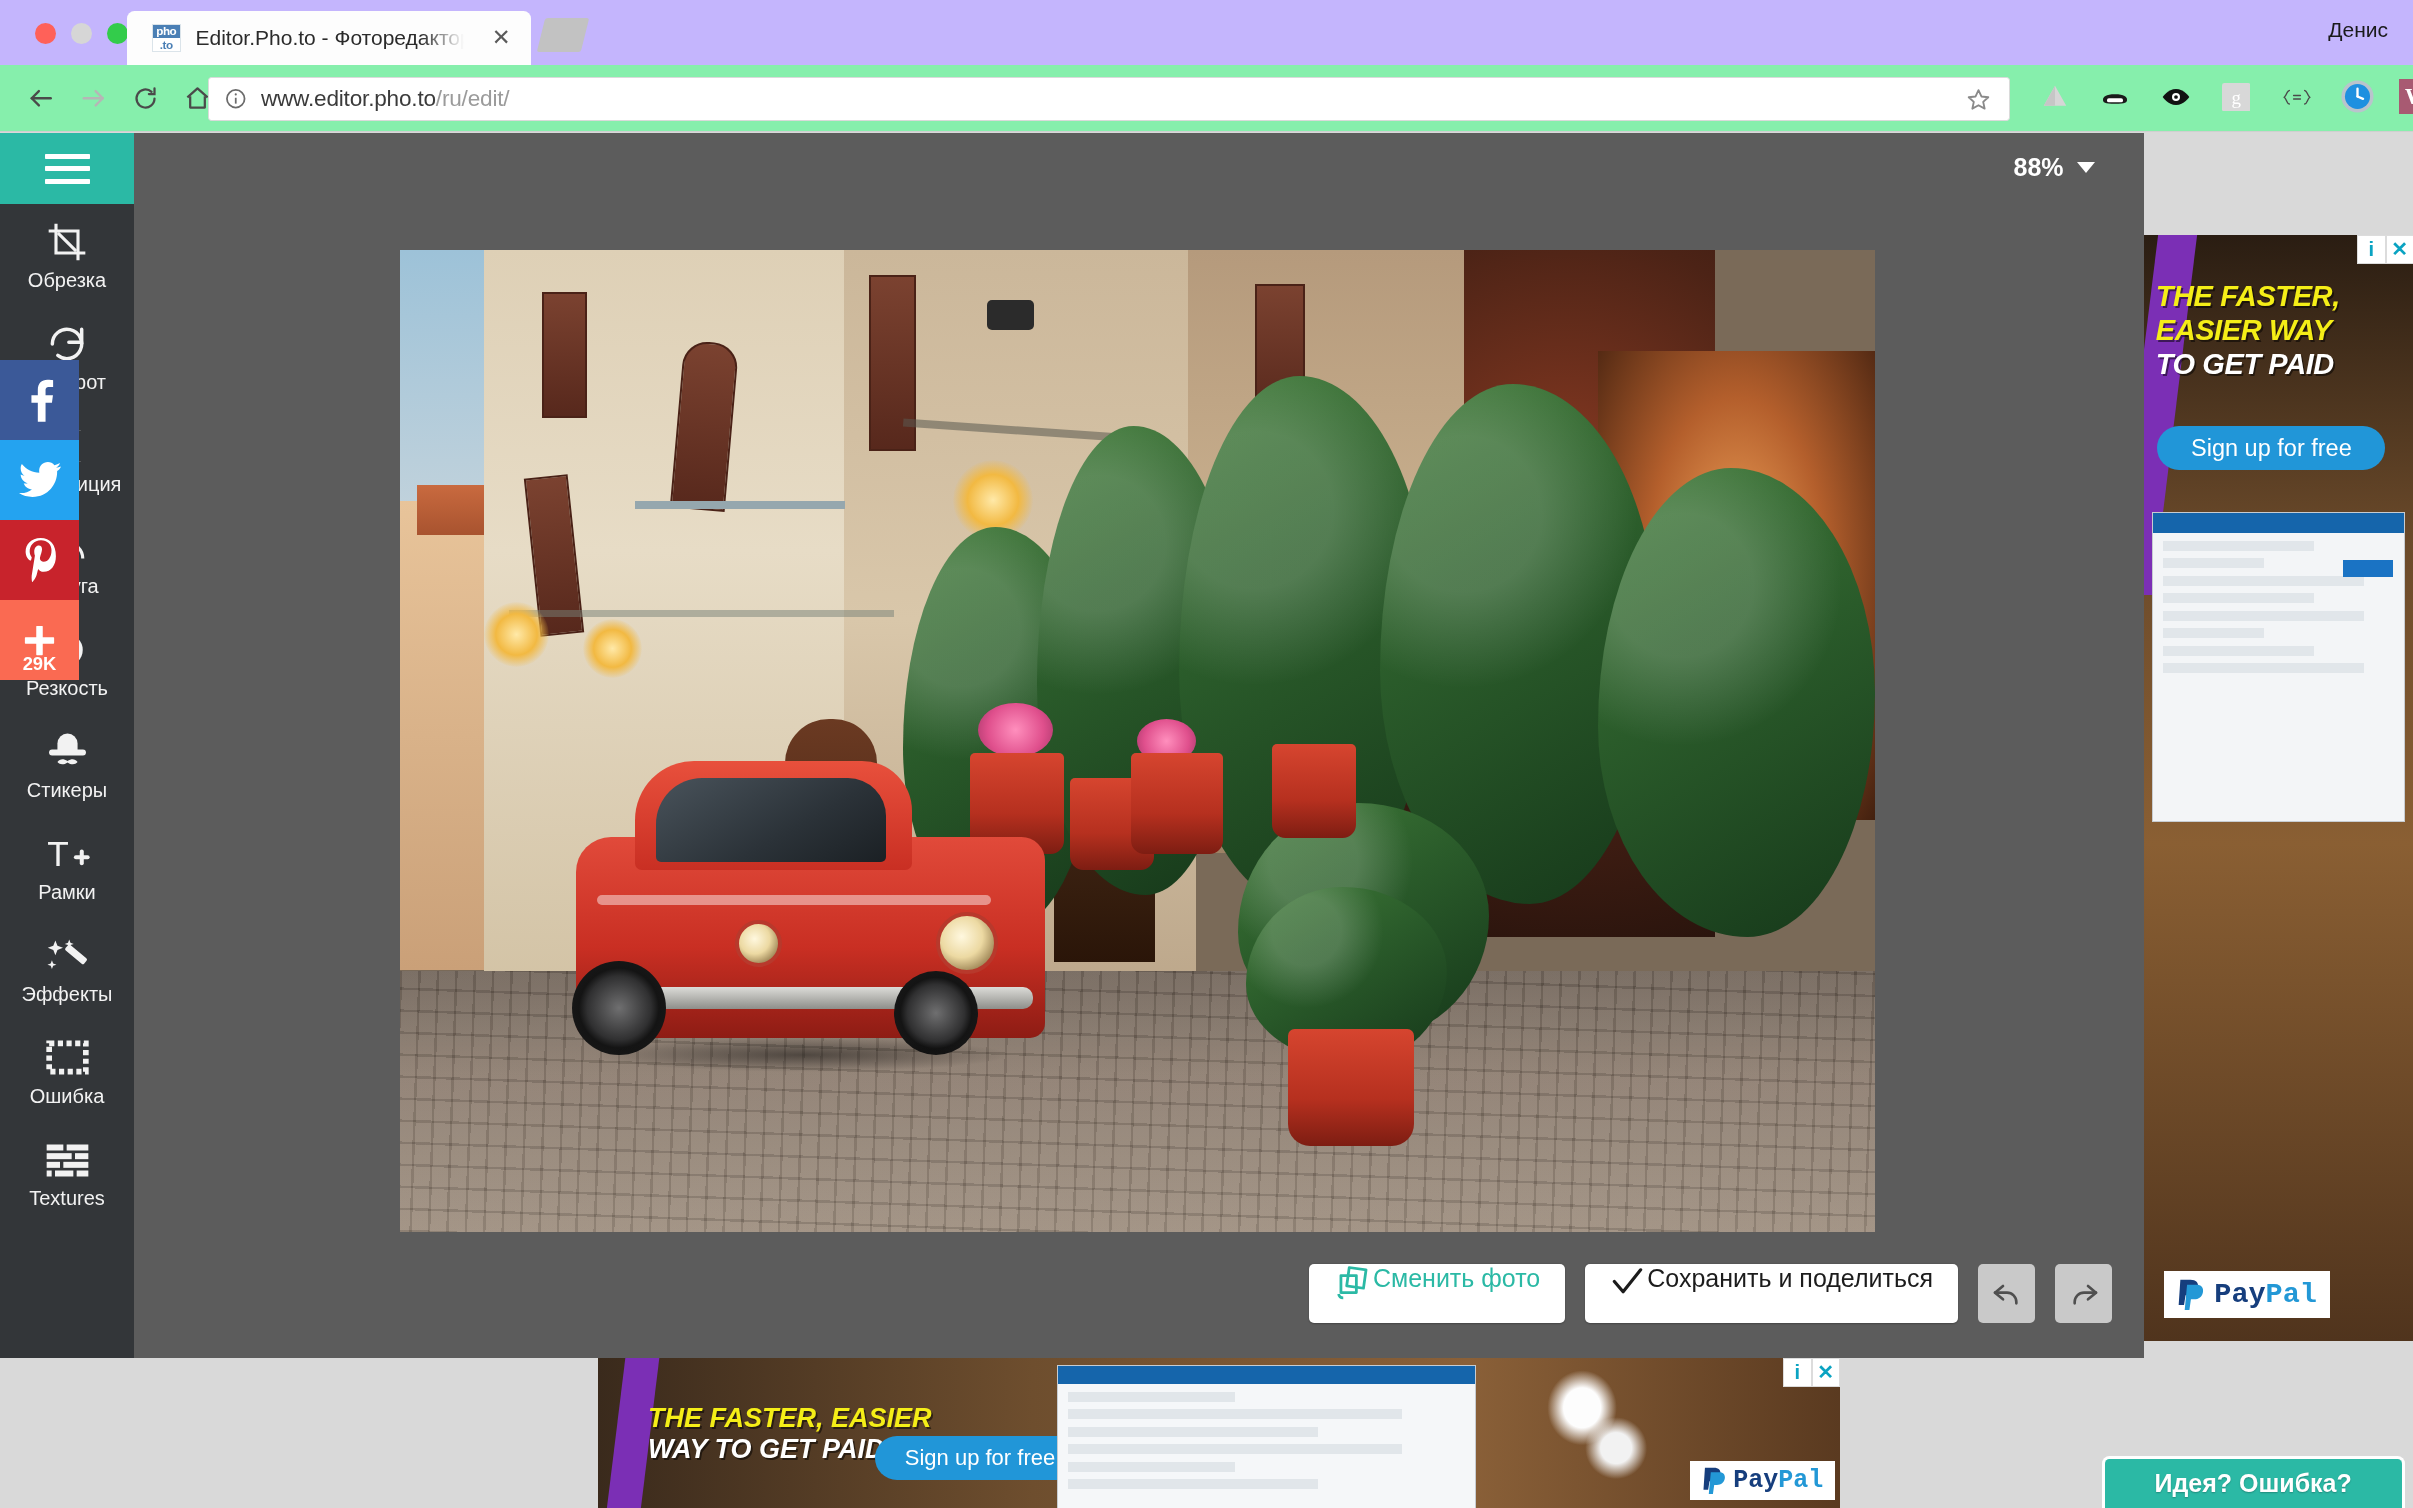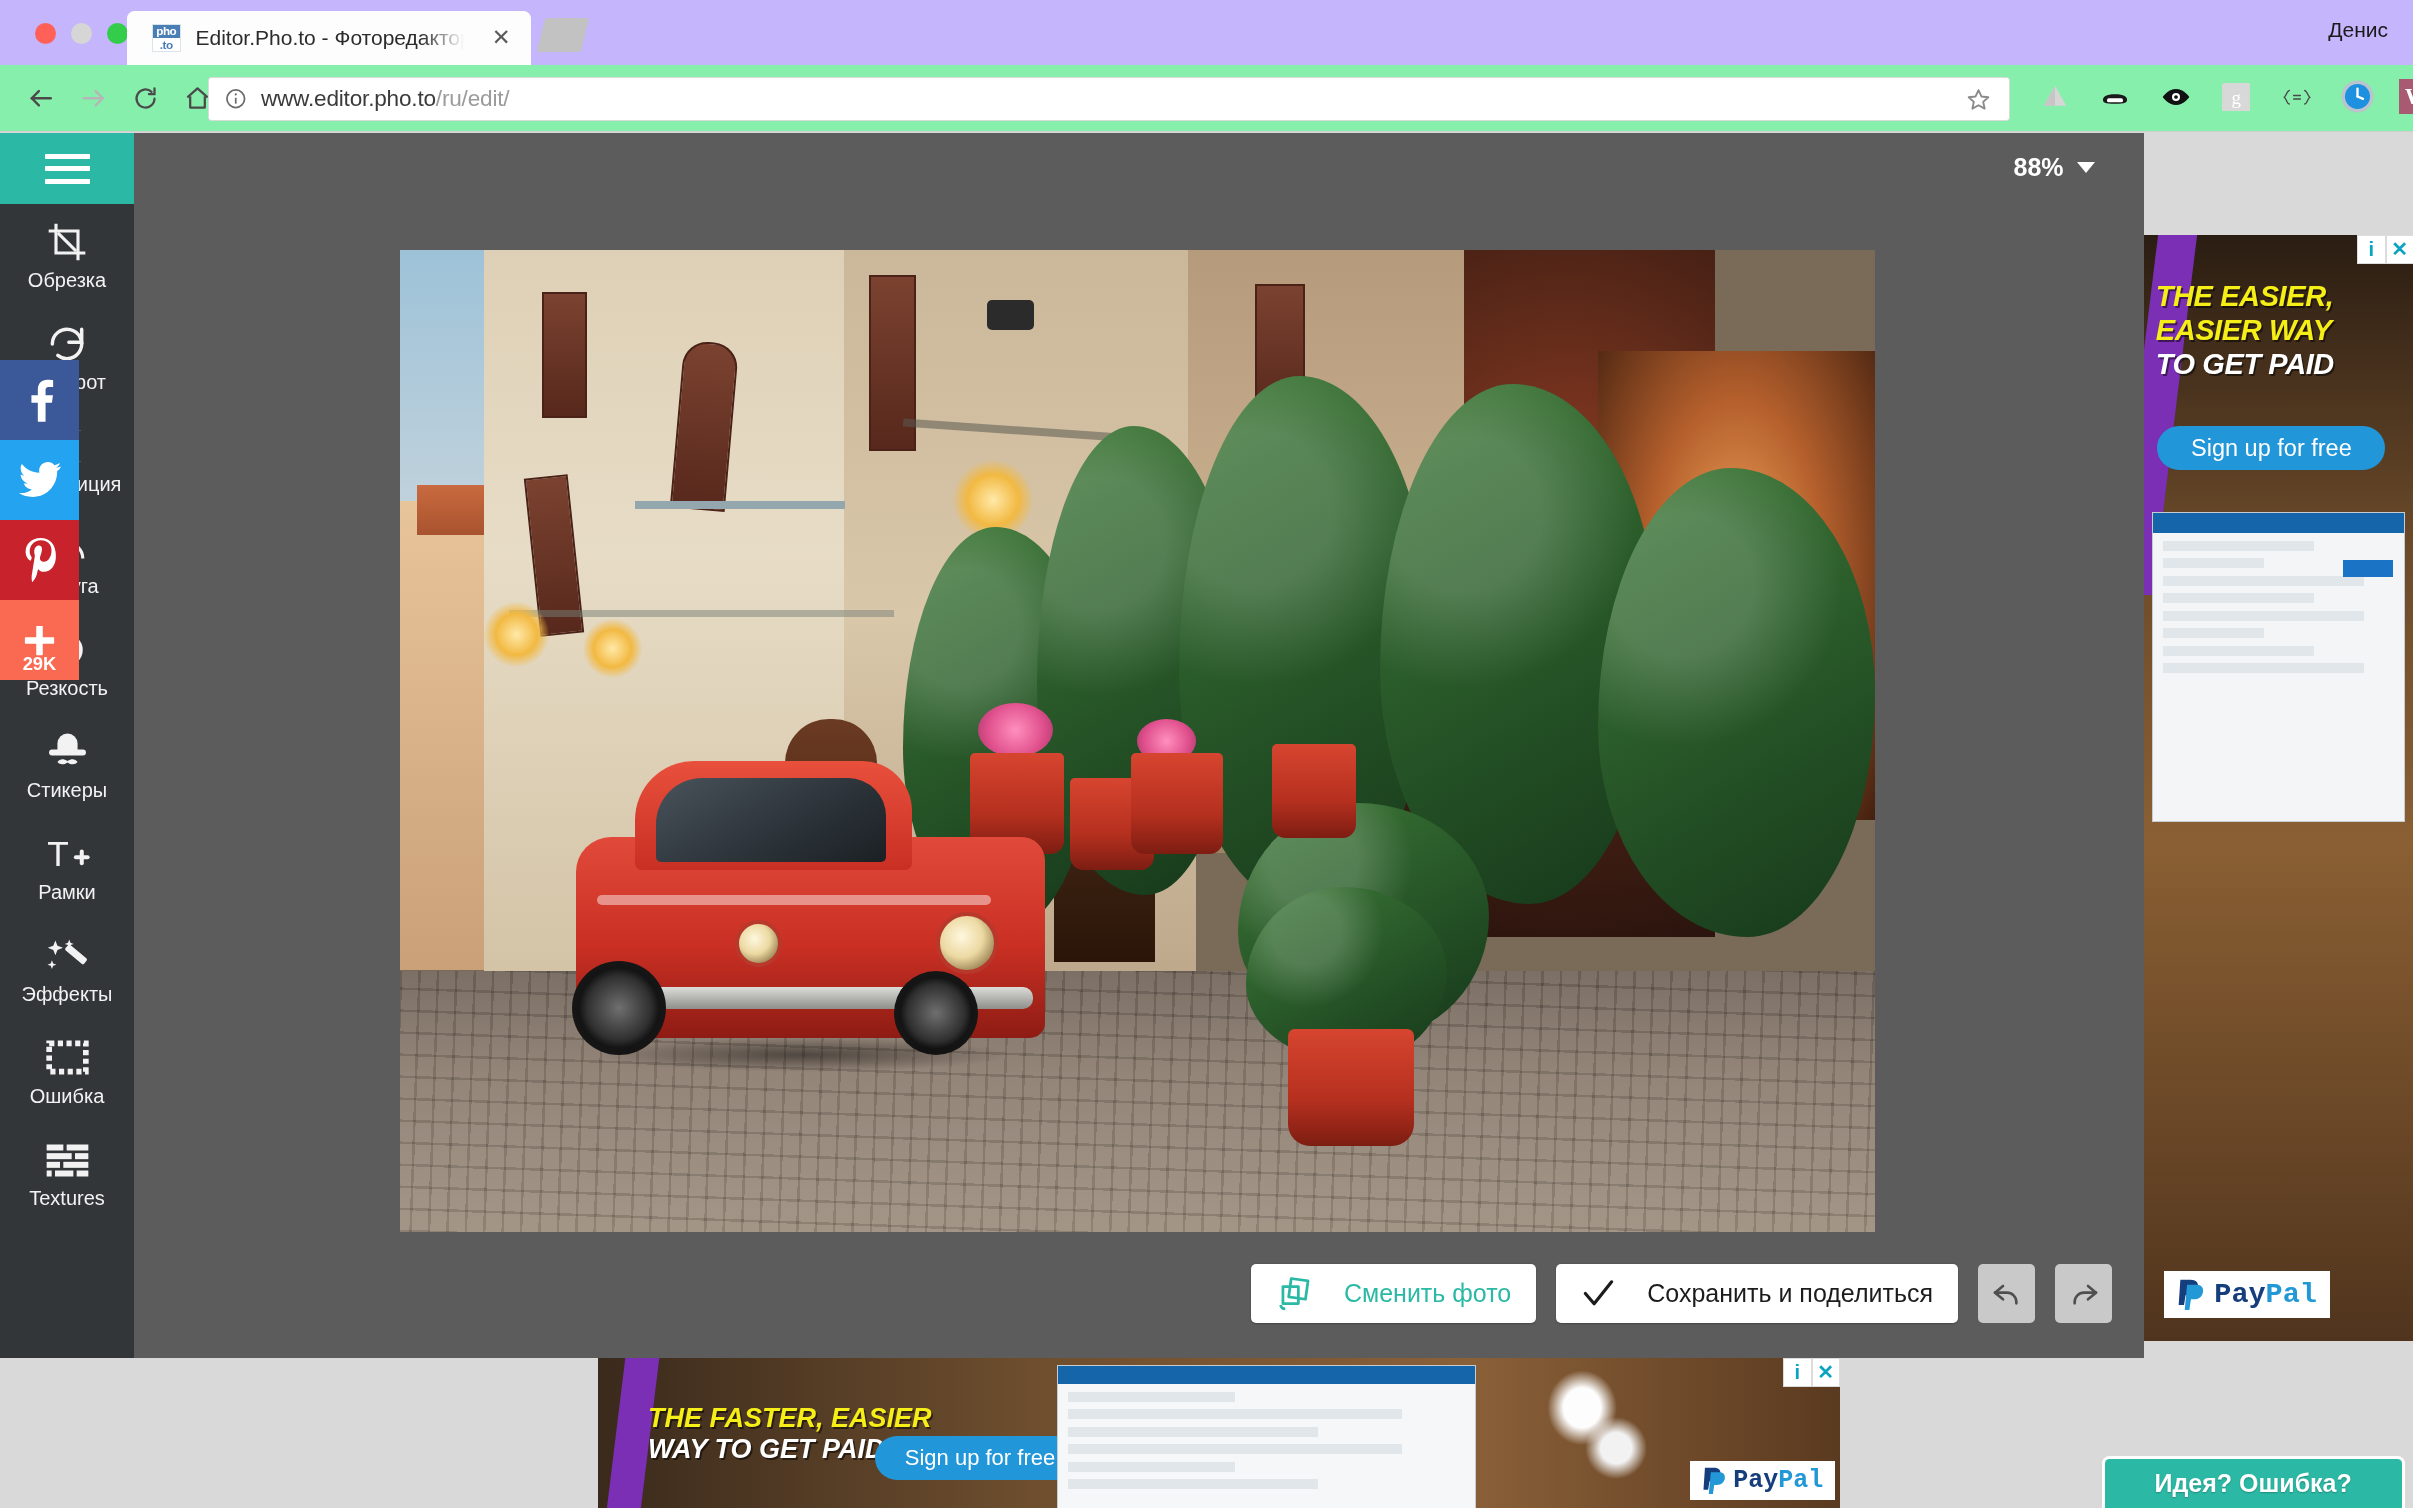--- a/index.html
+++ b/index.html
@@ -283,22 +283,22 @@
 
   
   .actions {
     position: absolute; right: 32px; bottom: 35px;
     display: flex; align-items: center; gap: 20px;
   }
   .btn-white {
     height: 59px;
     background: #ffffff;
     border-radius: 5px;
-    display: flex; align-items: center;
-    padding: 0 25px; gap: 31px;
+    display: flex; 
+    padding: 0 25px; gap: 2px;
     font-size: 25px;
     box-shadow: 0 0.8px 1.7px rgba(0,0,0,.25);
   }
   .btn-change { color: #2bb9a5; }
   .btn-save { color: #1c1c1c; }
   .btn-sq {
     width: 57px; height: 59px;
     background: #c9c9c9;
     border-radius: 5px;
     display: flex; align-items: center; justify-content: center;
@@ -795,21 +795,21 @@
   </div>
 
   <div class="ad-right">
     <div class="ad-right-inner">
       <div class="ad-purple"></div>
       <div class="ad-badges">
         <div class="ad-badge">i</div>
         <div class="ad-badge">✕</div>
       </div>
       <div class="ad-head">
-        <div class="ad-y">THE EASIER,</div>
+        <div class="ad-y">THE FASTER,</div>
         <div class="ad-y">EASIER WAY</div>
         <div class="ad-w">TO GET PAID</div>
       </div>
       <div class="ad-cta">Sign up for free</div>
 
       <div class="ad-shot">
         <div class="ad-shot-bar"></div>
         <div class="ad-shot-btn"></div>
         <div class="ad-shot-row w60"></div>
         <div class="ad-shot-row w40"></div>

